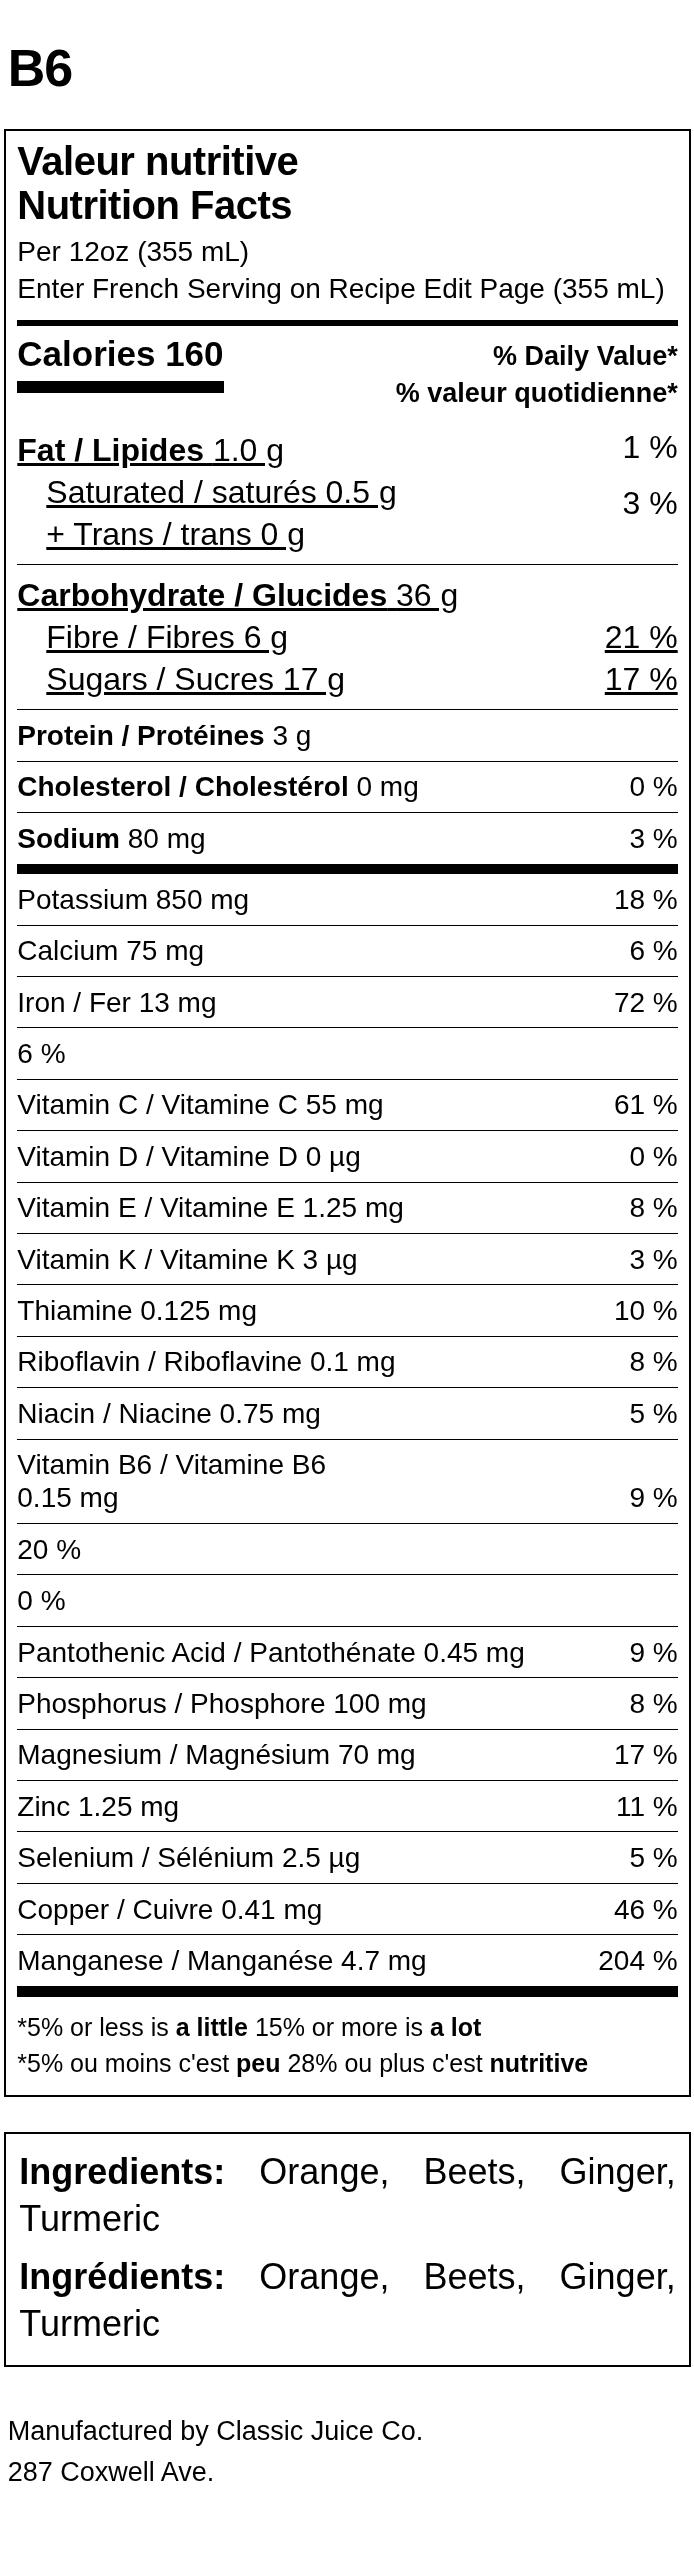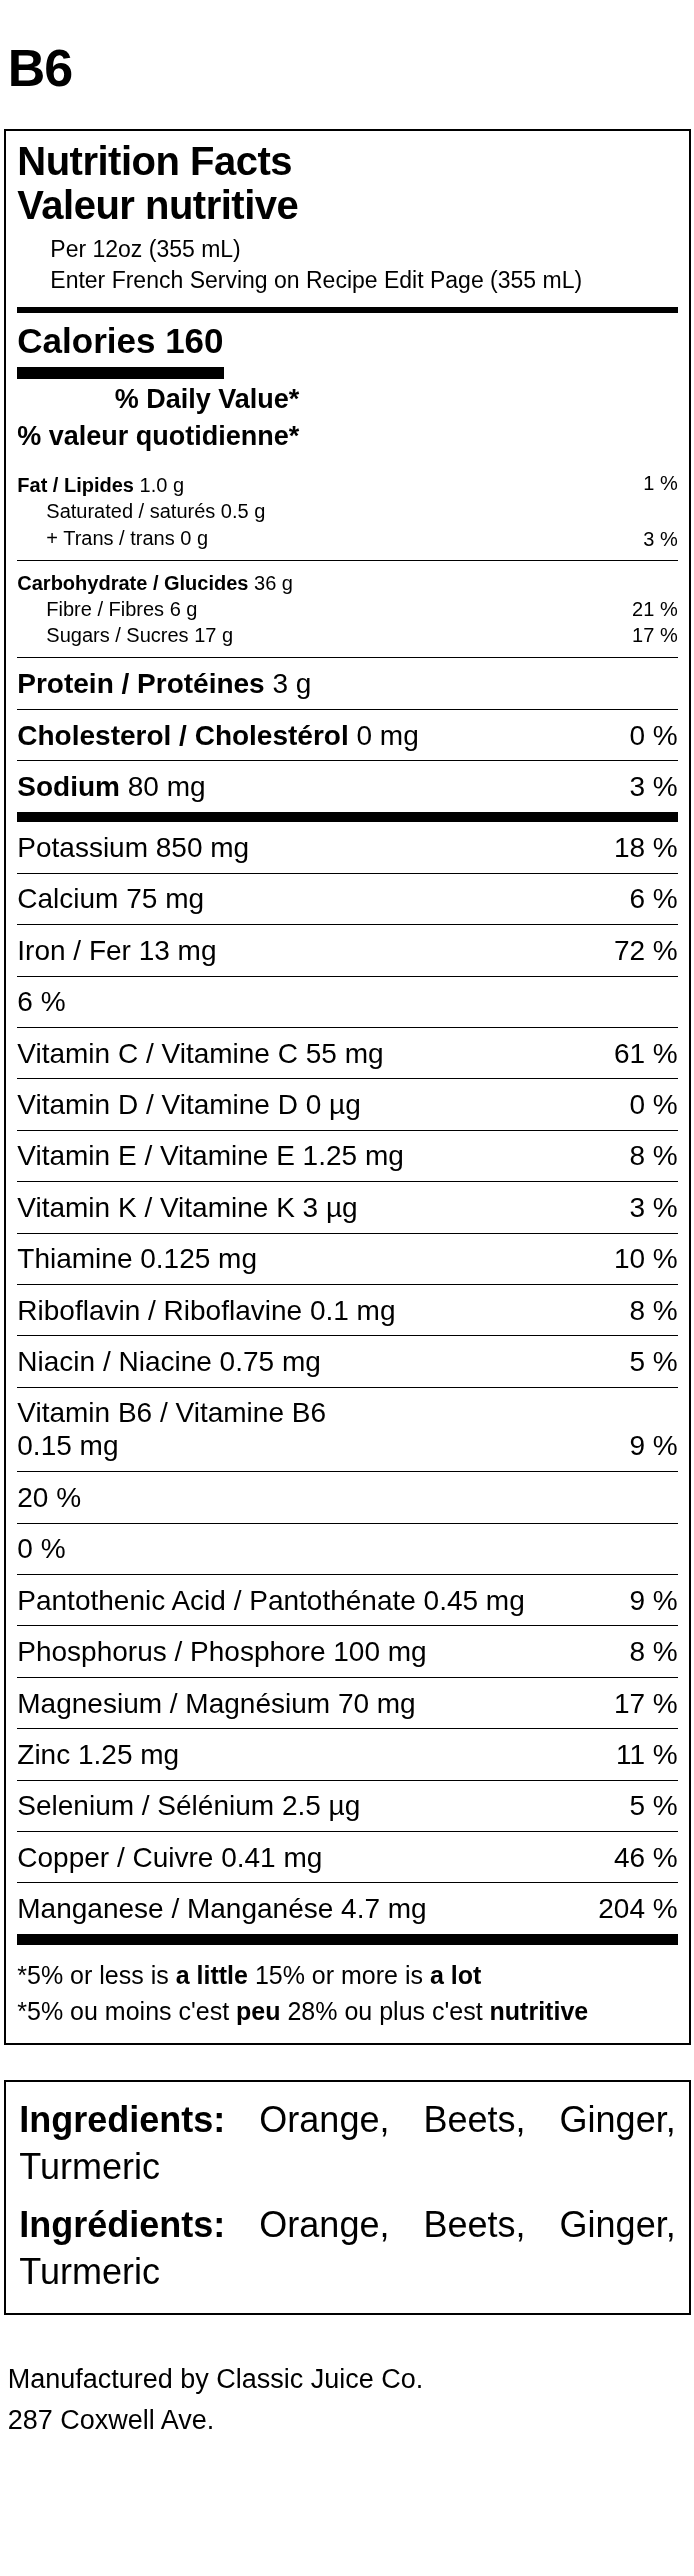--- a/index.html
+++ b/index.html
@@ -24,29 +24,28 @@
     border: 2.9px solid #000;
     padding: 7.7px 11.5px 13.5px 11.5px;
   }
   .t {
     font-size: 40px;
     font-weight: bold;
     letter-spacing: -0.5px;
     line-height: 1.1;
     margin: 0;
   }
-  .serving { font-size: 23px; line-height: 1.32; margin-left: 33px; }
+  .serving { font-size: 28px; line-height: 1.32; }
   .serving.first { margin-top: 7.7px; }
   .hdr-bar { height: 6.7px; background: #000; margin: 11.5px 0 9.6px 0; }
   .cal-row {
     display: flex;
     justify-content: space-between;
     align-items: flex-start;
     margin: 1.9px 0 3.8px 0;
-    flex-direction: column;
   }
   .calories {
     font-size: 35px;
     font-weight: bold;
     line-height: 1.05;
     display: inline-block;
     border-bottom: 12.5px solid #000;
     padding-bottom: 7.7px;
   }
   .dv-head {
@@ -63,22 +62,23 @@
     align-items: flex-end;
     font-size: 28px;
     line-height: 1.18;
     padding: 8.7px 0;
   }
   .sep { border-top: 1.9px solid #000; }
   .b { font-weight: bold; }
   .ind { padding-left: 29px; }
   .group {
     position: relative;
-    font-size: 20px;
+    font-size: 32px;
     padding: 8.7px 0;
+    text-decoration: underline;
   }
   .group .line { line-height: 1.32; }
   .group .dv1 { position: absolute; right: 0; top: 8.7px; }
   .group .dv2 { position: absolute; right: 0; top: 65px; }
   .bar { height: 10.6px; background: #000; }
   .bar.bottom { height: 11.5px; }
   .foot { font-size: 25px; line-height: 1.45; }
   .foot.first { margin-top: 11.5px; }
   .ing-box {
     margin: 35px 3.8px 0 3.8px;
@@ -90,22 +90,22 @@
   .ing-next { line-height: 1.3; }
   .ing-gap { height: 11.5px; }
   .mfr { margin: 44px 0 0 7.7px; font-size: 27px; line-height: 1.5; }
 </style>
 </head>
 <body>
 
 <div class="page-code">B6</div>
 
 <div class="nf-box">
+  <h1 class="t">Valeur nutritive</h1>
   <h1 class="t">Nutrition Facts</h1>
-  <h1 class="t">Valeur nutritive</h1>
   <div class="serving first">Per 12oz (355 mL)</div>
   <div class="serving">Enter French Serving on Recipe Edit Page (355 mL)</div>
 
   <div class="hdr-bar"></div>
 
   <div class="cal-row">
     <span class="calories">Calories 160</span>
     <div class="dv-head">
       <div>% Daily Value*</div>
       <div>% valeur quotidienne*</div>

